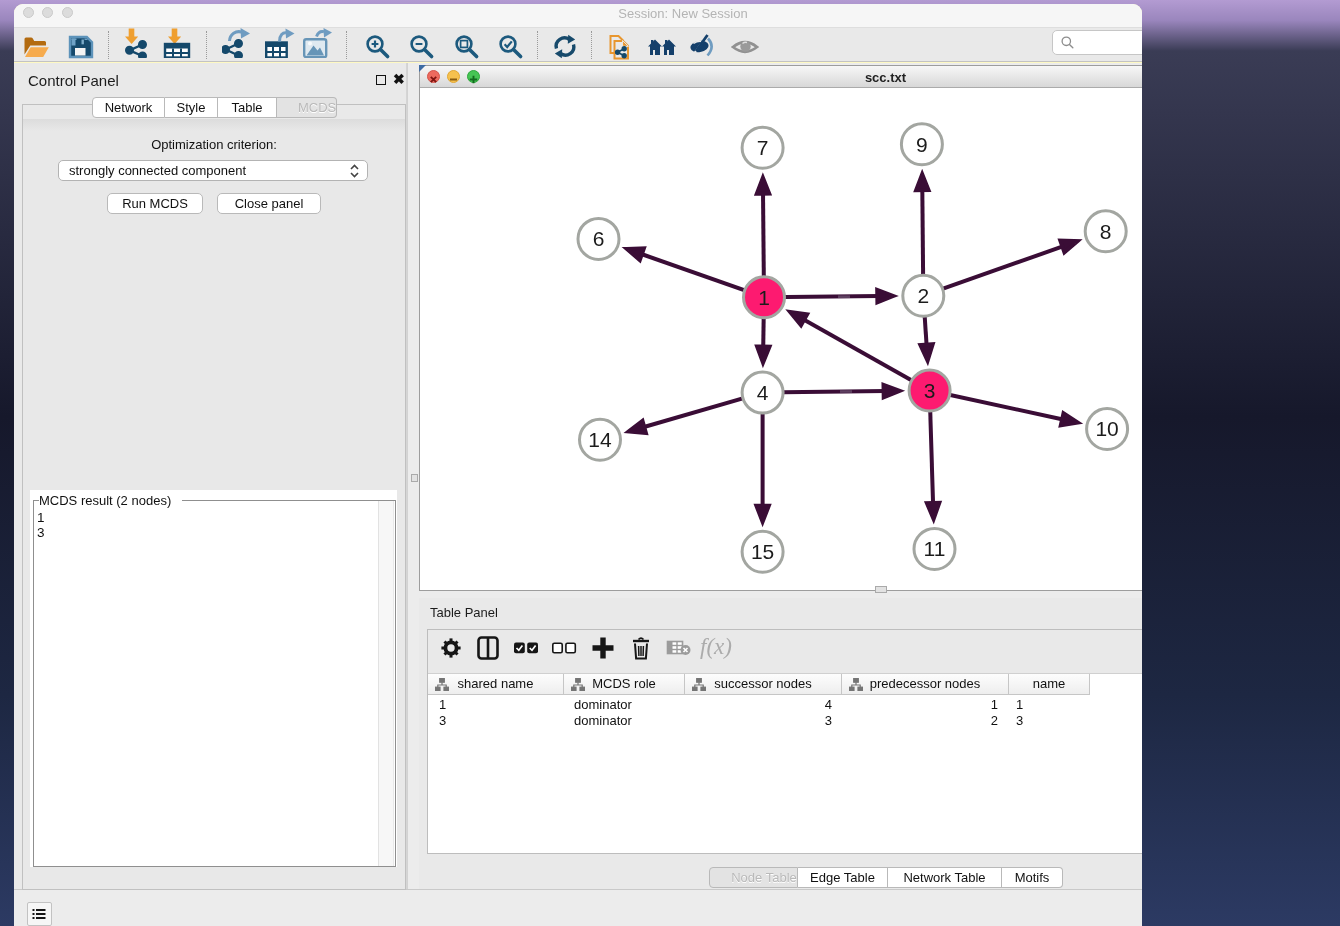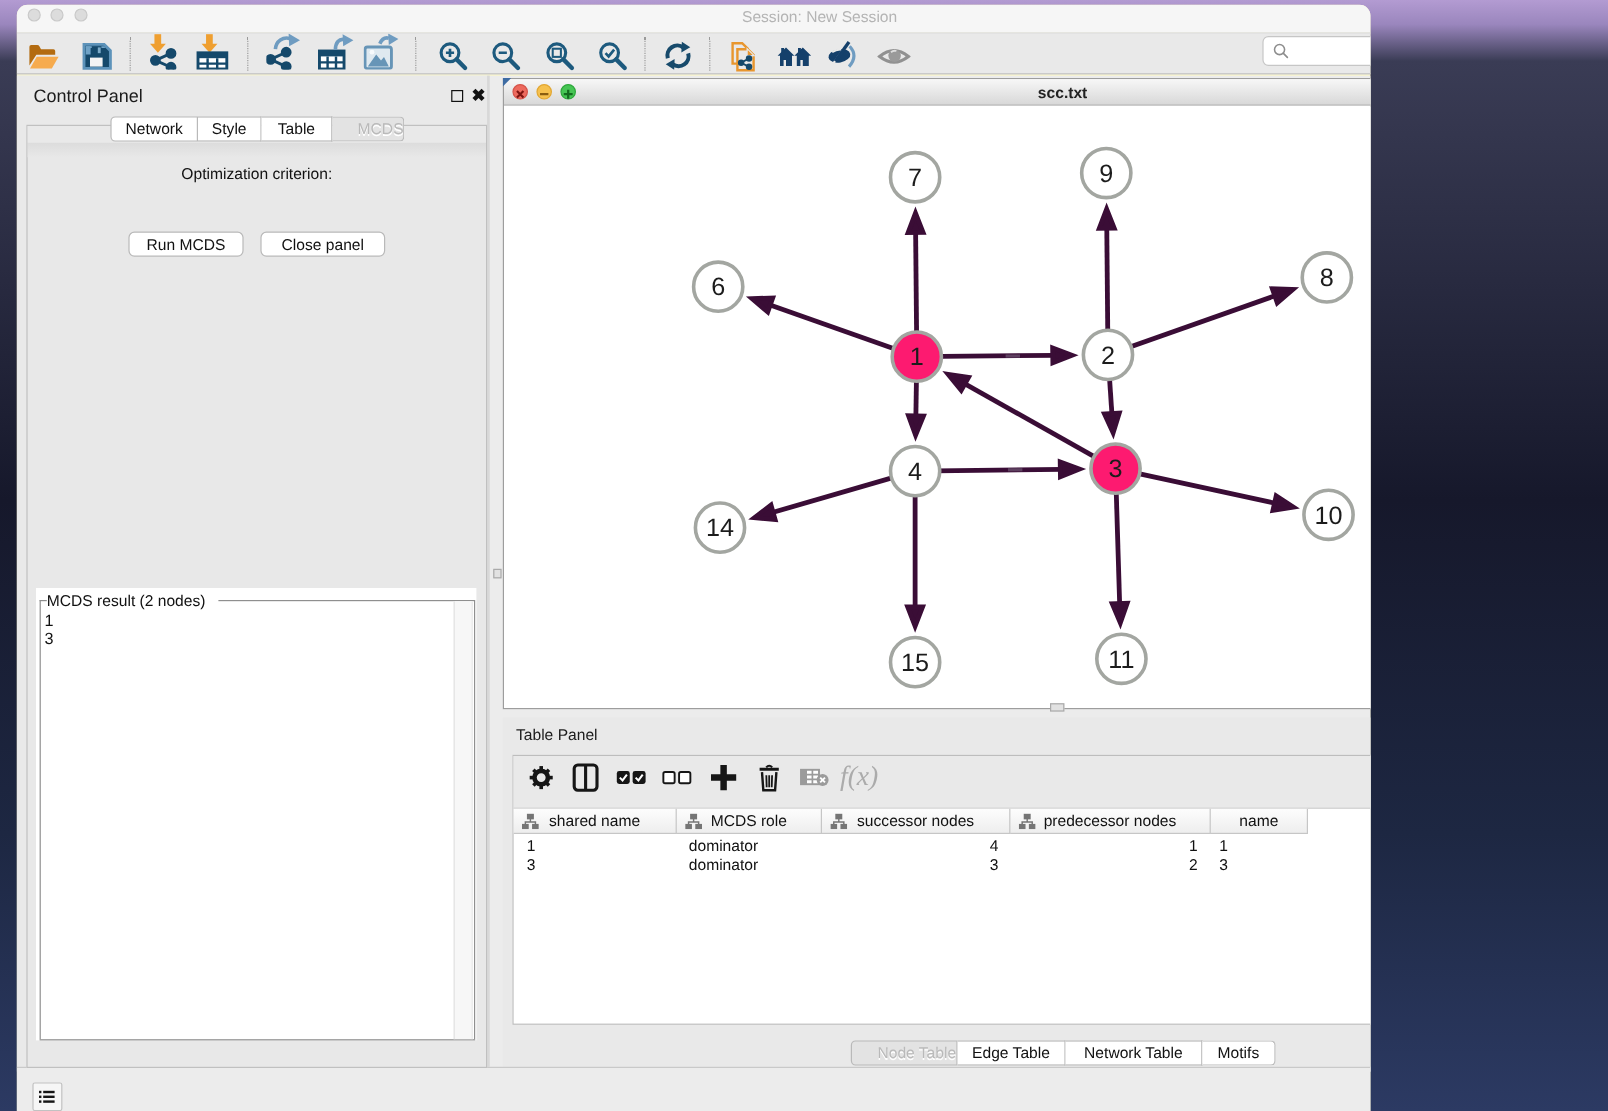--- a/index.html
+++ b/index.html
@@ -209,20 +209,26 @@
       <span class="float-btn" style="left:362px;top:12px"></span>
       <span class="close-x" style="left:379px;top:11px">✖</span>
       <div class="tabs" style="left:78px;top:34px">
         <div class="tab first" style="width:73px">Network</div>
         <div class="tab" style="width:53px">Style</div>
         <div class="tab" style="width:59px">Table</div>
         <div class="tab last dis" style="width:60px">MCDS</div>
       </div>
       <div id="cp-content">
         <div id="opt-label">Optimization criterion:</div>
+        <div id="combo">strongly connected component
+          <svg width="11" height="14" viewBox="0 0 11 14" style="position:absolute;right:7px;top:3px">
+            <polyline points="2,5 5.5,1.5 9,5" fill="none" stroke="#444" stroke-width="1.6"></polyline>
+            <polyline points="2,9 5.5,12.5 9,9" fill="none" stroke="#444" stroke-width="1.6"></polyline>
+          </svg>
+        </div>
         <div class="btn" style="left:84px;width:96px">Run MCDS</div>
         <div class="btn" style="left:194px;width:104px">Close panel</div>
         <div style="position:absolute;left:7px;top:385px;width:367px;height:377px;background:#fff"></div>
         <div style="position:absolute;left:9.5px;top:395px;width:1px;height:366px;background:#8f8f8f"></div>
         <div style="position:absolute;left:371.5px;top:395px;width:1px;height:366px;background:#8f8f8f"></div>
         <div style="position:absolute;left:9.5px;top:761px;width:363px;height:1px;background:#8f8f8f"></div>
         <div style="position:absolute;left:9.5px;top:395px;width:6px;height:1px;background:#8f8f8f"></div>
         <div style="position:absolute;left:159px;top:395px;width:213px;height:1px;background:#8f8f8f"></div>
         <div style="position:absolute;left:16px;top:388px;font-size:13px;color:#111">MCDS result (2 nodes)</div>
         <div style="position:absolute;left:355px;top:396px;width:16px;height:365px;background:#f7f7f7;border-left:1px solid #e2e2e2;border-right:1px solid #e9e9e9"></div>

